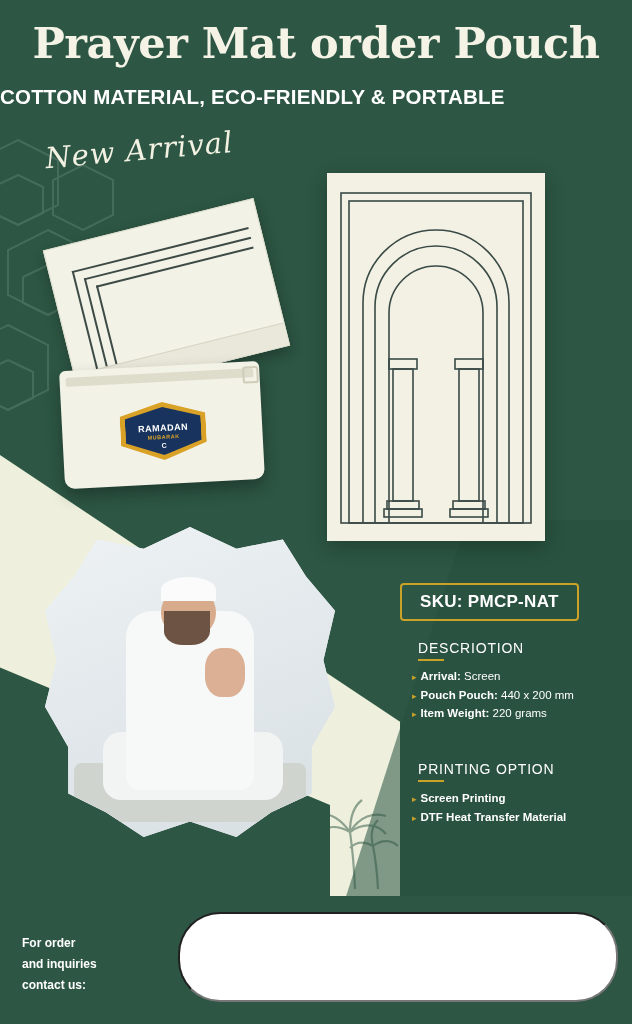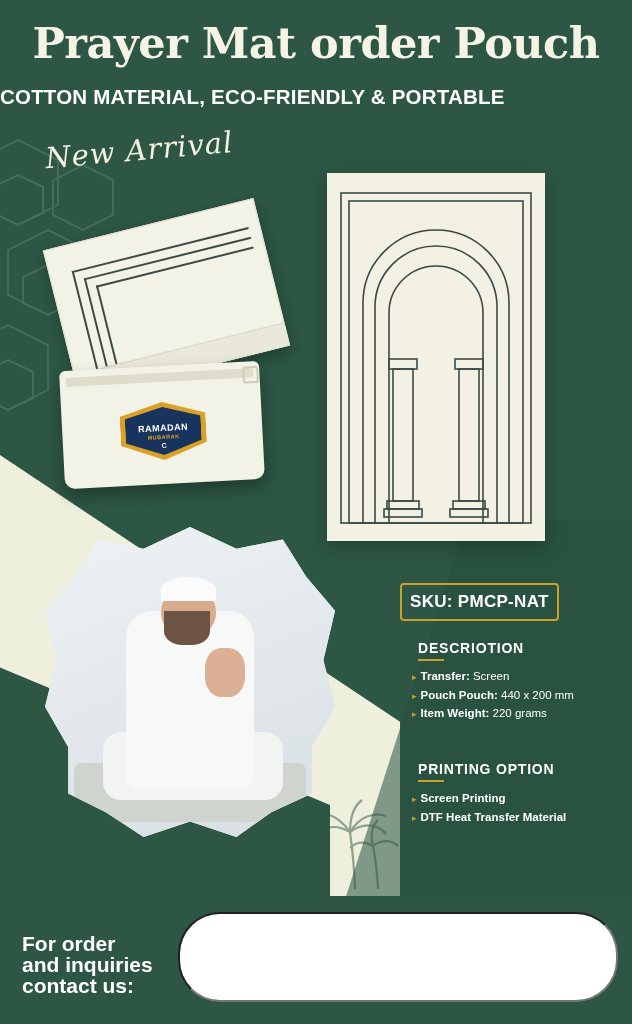--- a/index.html
+++ b/index.html
@@ -310,32 +310,32 @@
     height: 16%;
     background: #dcb094;
     border-radius: 40%;
   }
 
   
   .sku {
     position: absolute;
     left: 400px;
     top: 583px;
-    padding: 7px 8px;
+    padding: 7px 18px;
     border: 2px solid #c9a227;
     border-radius: 4px;
     color: #ffffff;
     font-weight: bold;
     font-size: 17px;
     letter-spacing: .3px;
   }
   .sec-title {
     position: absolute;
     color: #ffffff;
-    font-weight: bold;
+    font-weight: normal;
     font-size: 14px;
     letter-spacing: .8px;
   }
   .sec-rule {
     position: absolute;
     width: 26px;
     height: 2px;
     background: #c9a227;
   }
   .spec-list {
@@ -378,21 +378,21 @@
     font-weight: normal;
   }
 
   
   .footer-text {
     position: absolute;
     left: 22px;
     bottom: 28px;
     color: #ffffff;
     font-weight: bold;
-    font-size: 21px;
+    font-size: 12px;
     line-height: 21px;
   }
   .footer-field {
     position: absolute;
     left: 178px;
     bottom: 22px;
     width: 432px;
     height: 84px;
     background: #ffffff;
     border-radius: 42px;
@@ -491,21 +491,21 @@
     </div>
   </div>
 
   <div class="sku">SKU: PMCP-NAT</div>
 
   <div class="sec-title" style="left:418px; top:640px;">DESCRIOTION</div>
   <div class="sec-rule" style="left:418px; top:659px;"></div>
 
   <div class="spec-list">
     <div class="spec">
-      <span class="arrow">▸</span><b>Transfer:</b> <span class="val">Screen</span>
+      <span class="arrow">▸</span><b>Arrival:</b> <span class="val">Screen</span>
     </div>
     <div class="spec">
       <span class="arrow">▸</span><b>Pouch Pouch:</b> <span class="val">440 x 200 mm</span>
     </div>
     <div class="spec">
       <span class="arrow">▸</span><b>Item Weight:</b> <span class="val">220  grams</span>
     </div>
   </div>
 
   <div class="sec-title" style="left:418px; top:761px;">PRINTING OPTION</div>

